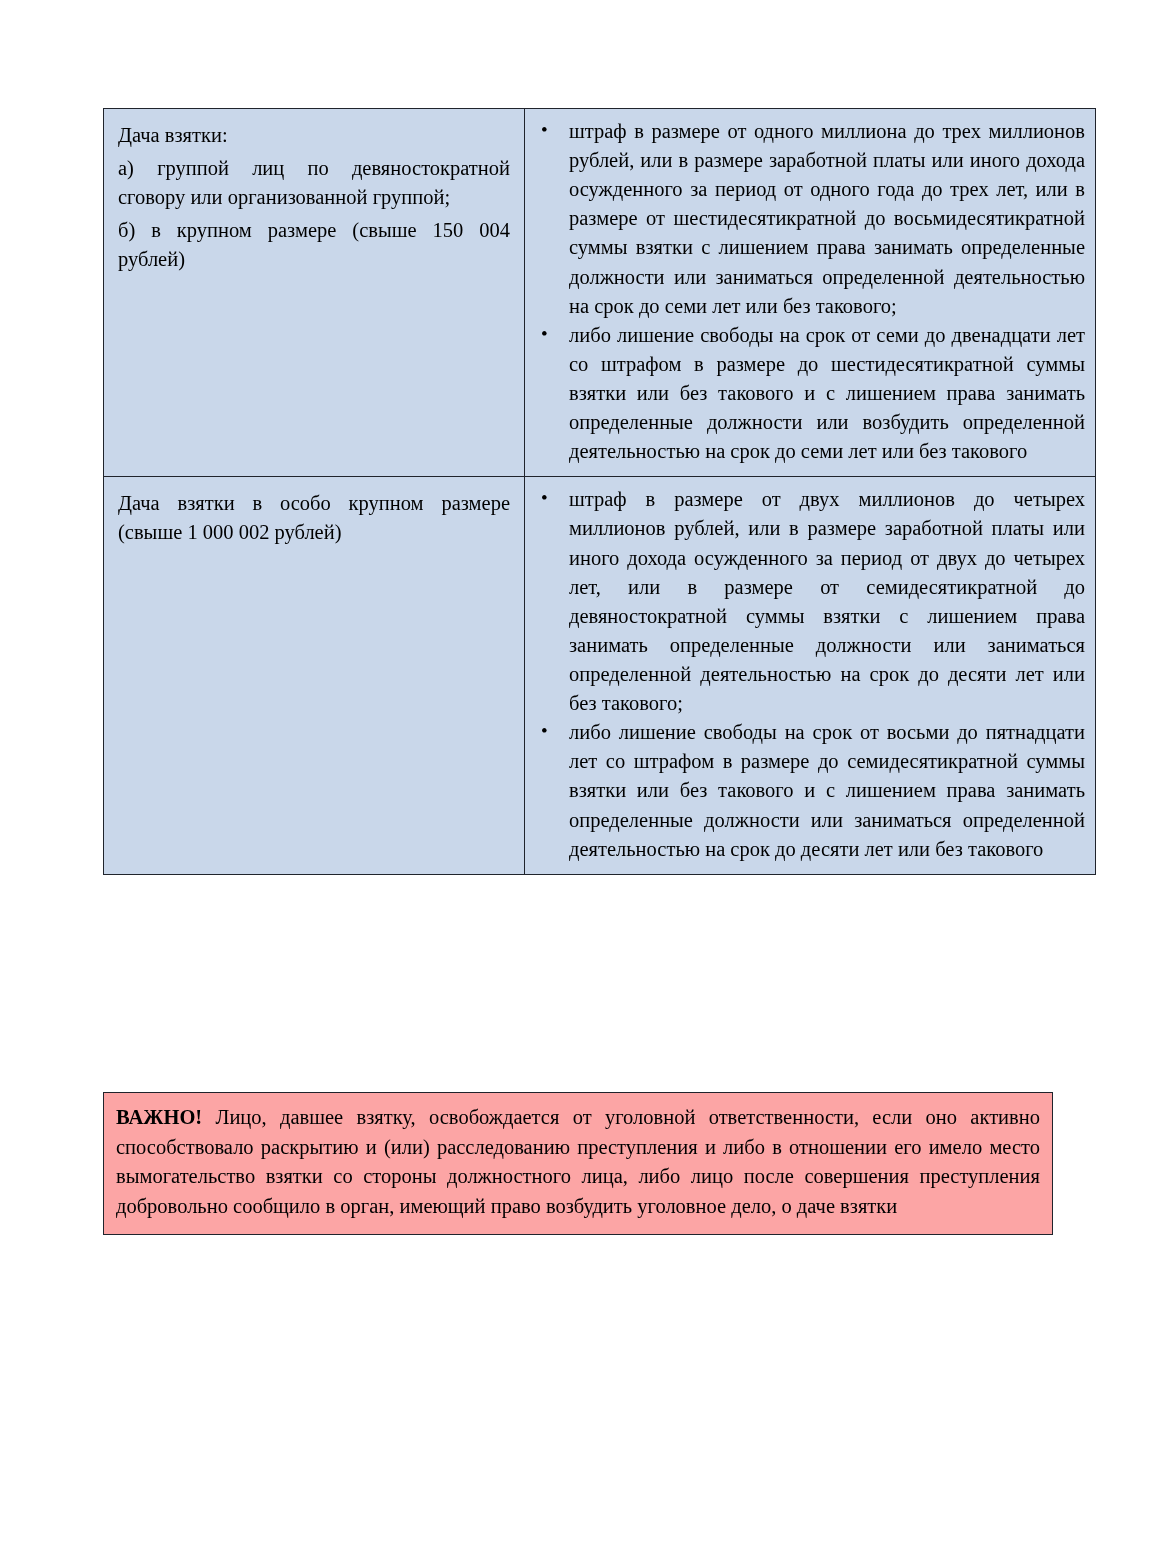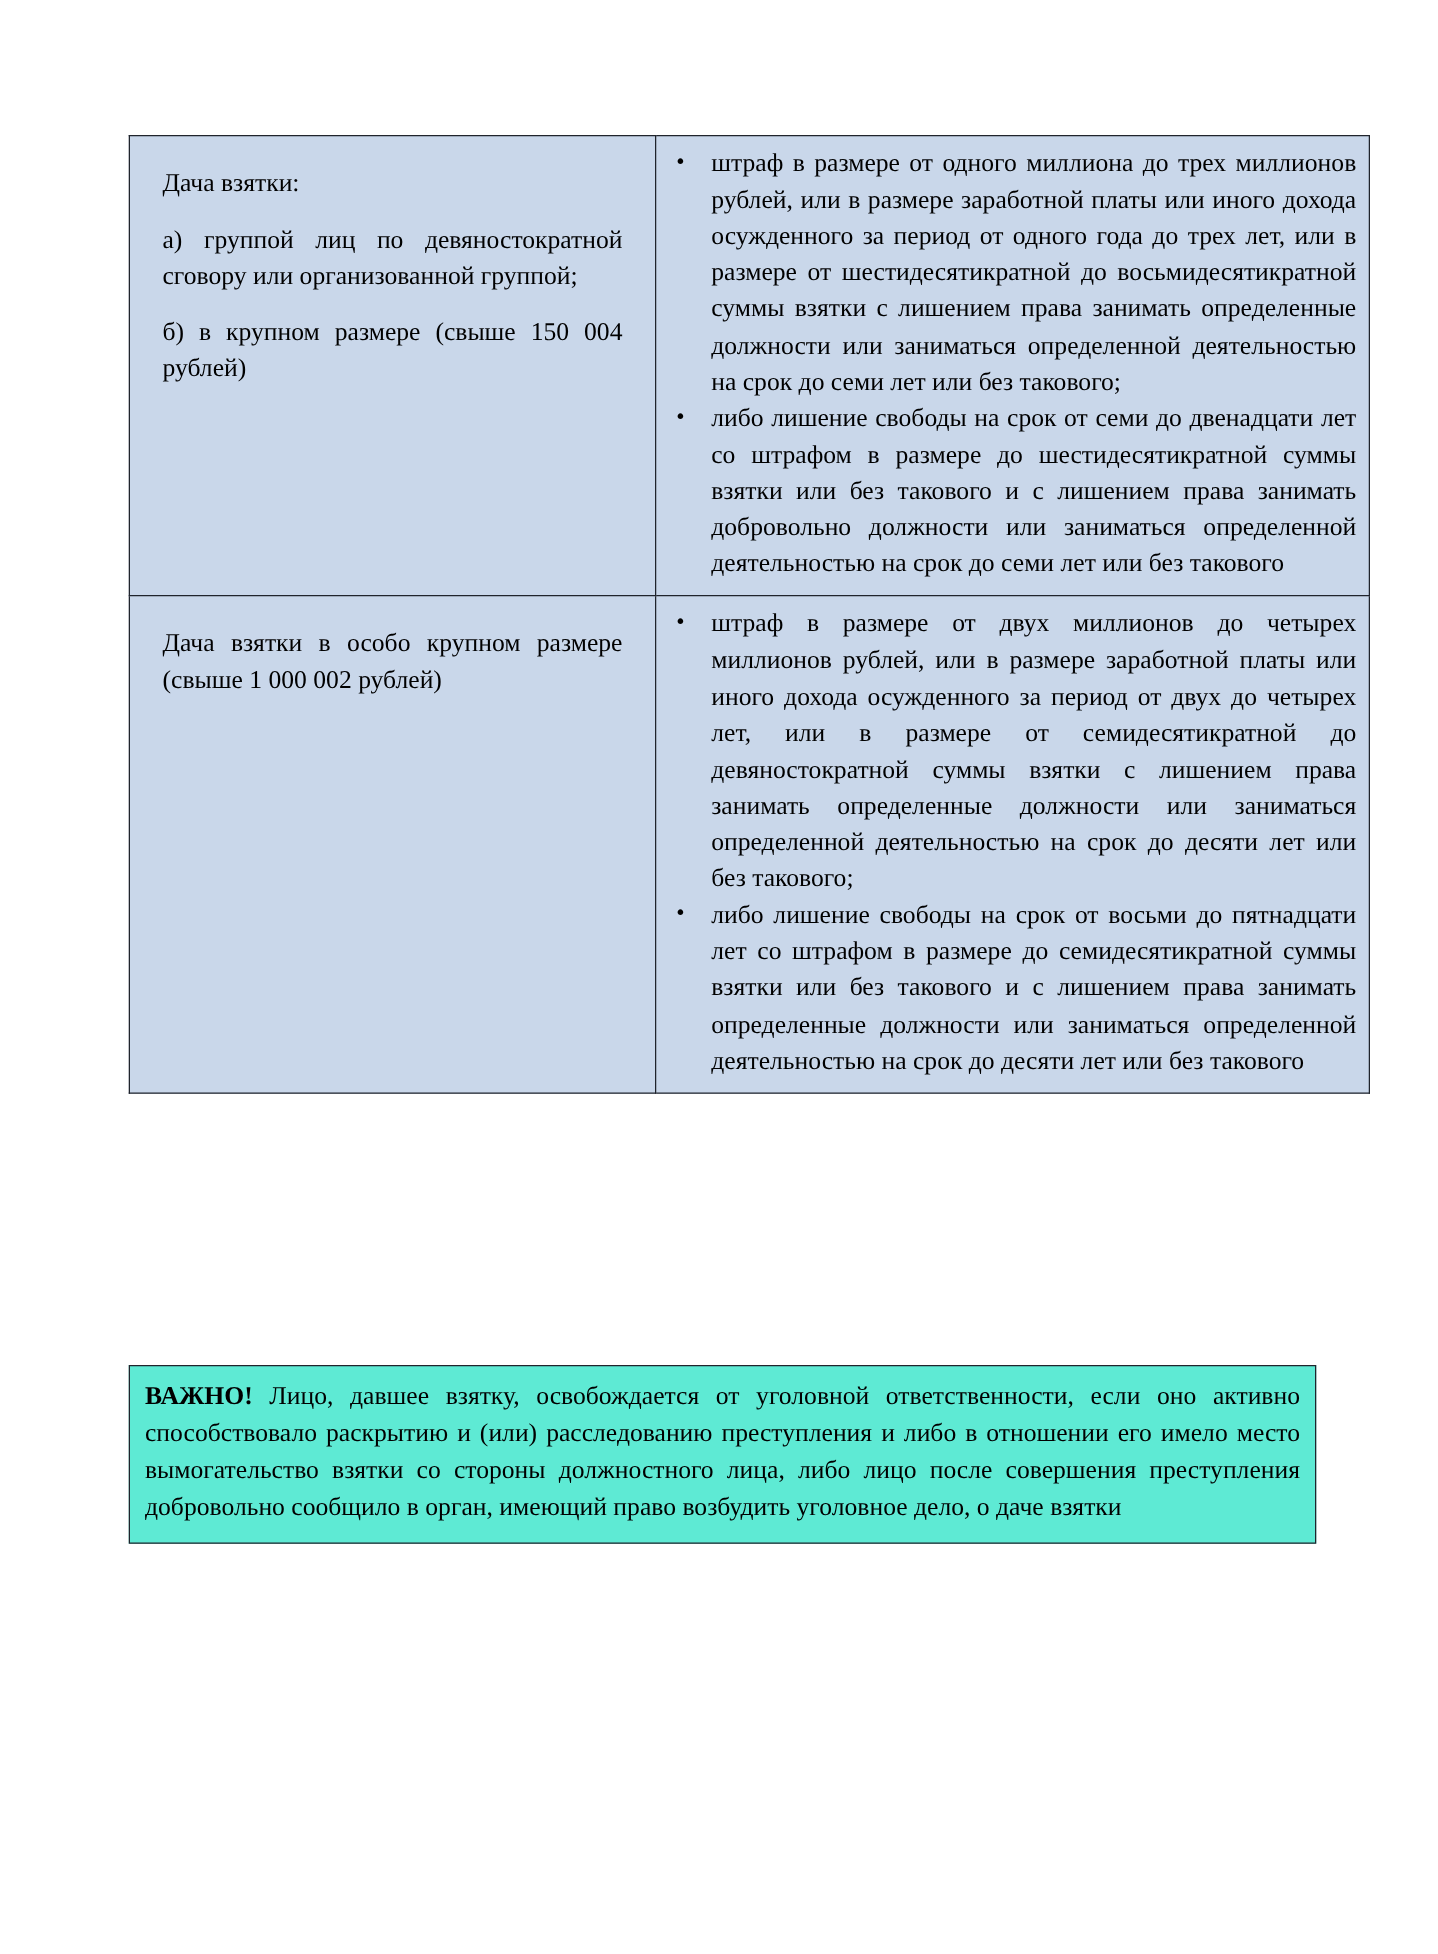--- a/index.html
+++ b/index.html
@@ -37,21 +37,21 @@
     font-size: 20.5px;
     line-height: 1.42;
     text-align: justify;
     text-justify: inter-word;
     hyphens: none;
   }
   .col-left { width: 400px; }
   .col-right { width: 550px; }
 
   .cell-line {
-    margin: 16px;
+    margin: 4px;
     text-align: justify;
   }
   .no-just-last {
     text-align: justify;
     text-align-last: left;
   }
 
   ul.bullets {
     list-style: none;
     margin: 0;
@@ -75,21 +75,21 @@
     line-height: 1.42;
   }
 
   .important-box {
     position: absolute;
     left: 103px;
     top: 1092px;
     width: 950px;
     box-sizing: border-box;
     border: 1px solid #20242c;
-    background: #5eead4;
+    background: #fca5a5;
     padding: 10px 12px 12px 12px;
     font-size: 20.5px;
     line-height: 1.45;
     text-align: justify;
     text-align-last: left;
   }
   .important-box .kw {
     font-weight: bold;
   }
 </style>
@@ -107,21 +107,21 @@
           <p class="cell-line no-just-last">б) в крупном размере (свыше 150 004 рублей)</p>
         </td>
         <td class="col-right">
           <ul class="bullets">
             <li>
               <span class="bullet-dot">•</span>
               <span>штраф в размере от одного миллиона до трех миллионов рублей, или в размере заработной платы или иного дохода осужденного за период от одного года до трех лет, или в размере от шестидесятикратной до восьмидесятикратной суммы взятки с лишением права занимать определенные должности или заниматься определенной деятельностью на срок до семи лет или без такового;</span>
             </li>
             <li>
               <span class="bullet-dot">•</span>
-              <span>либо лишение свободы на срок от семи до двенадцати лет со штрафом в размере до шестидесятикратной суммы взятки или без такового и с лишением права занимать добровольно должности или заниматься определенной деятельностью на срок до семи лет или без такового</span>
+              <span>либо лишение свободы на срок от семи до двенадцати лет со штрафом в размере до шестидесятикратной суммы взятки или без такового и с лишением права занимать определенные должности или возбудить определенной деятельностью на срок до семи лет или без такового</span>
             </li>
           </ul>
         </td>
       </tr>
       <tr>
         <td class="col-left">
           <p class="cell-line no-just-last">Дача взятки в особо крупном размере (свыше 1 000 002 рублей)</p>
         </td>
         <td class="col-right">
           <ul class="bullets">

